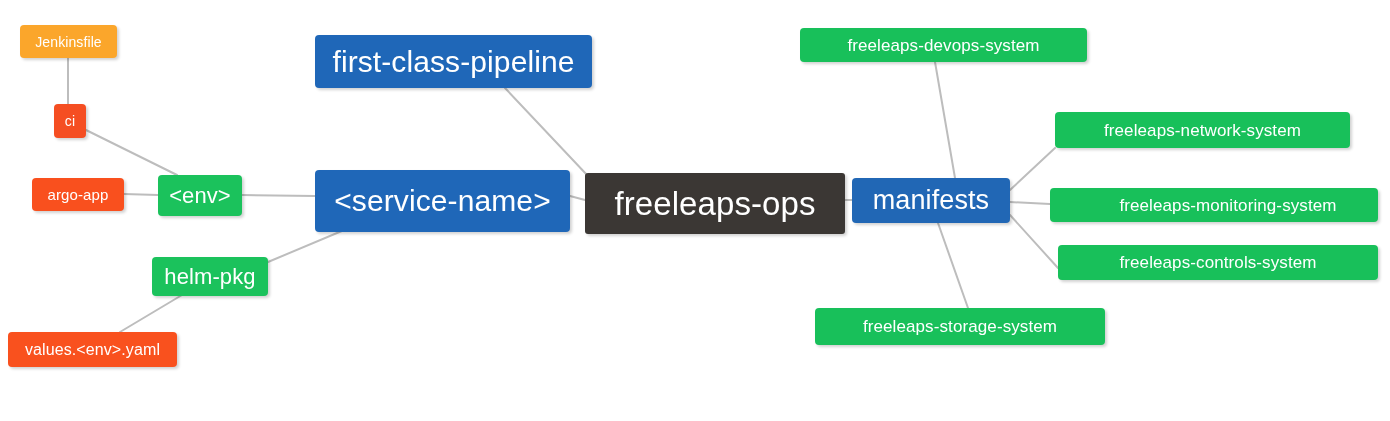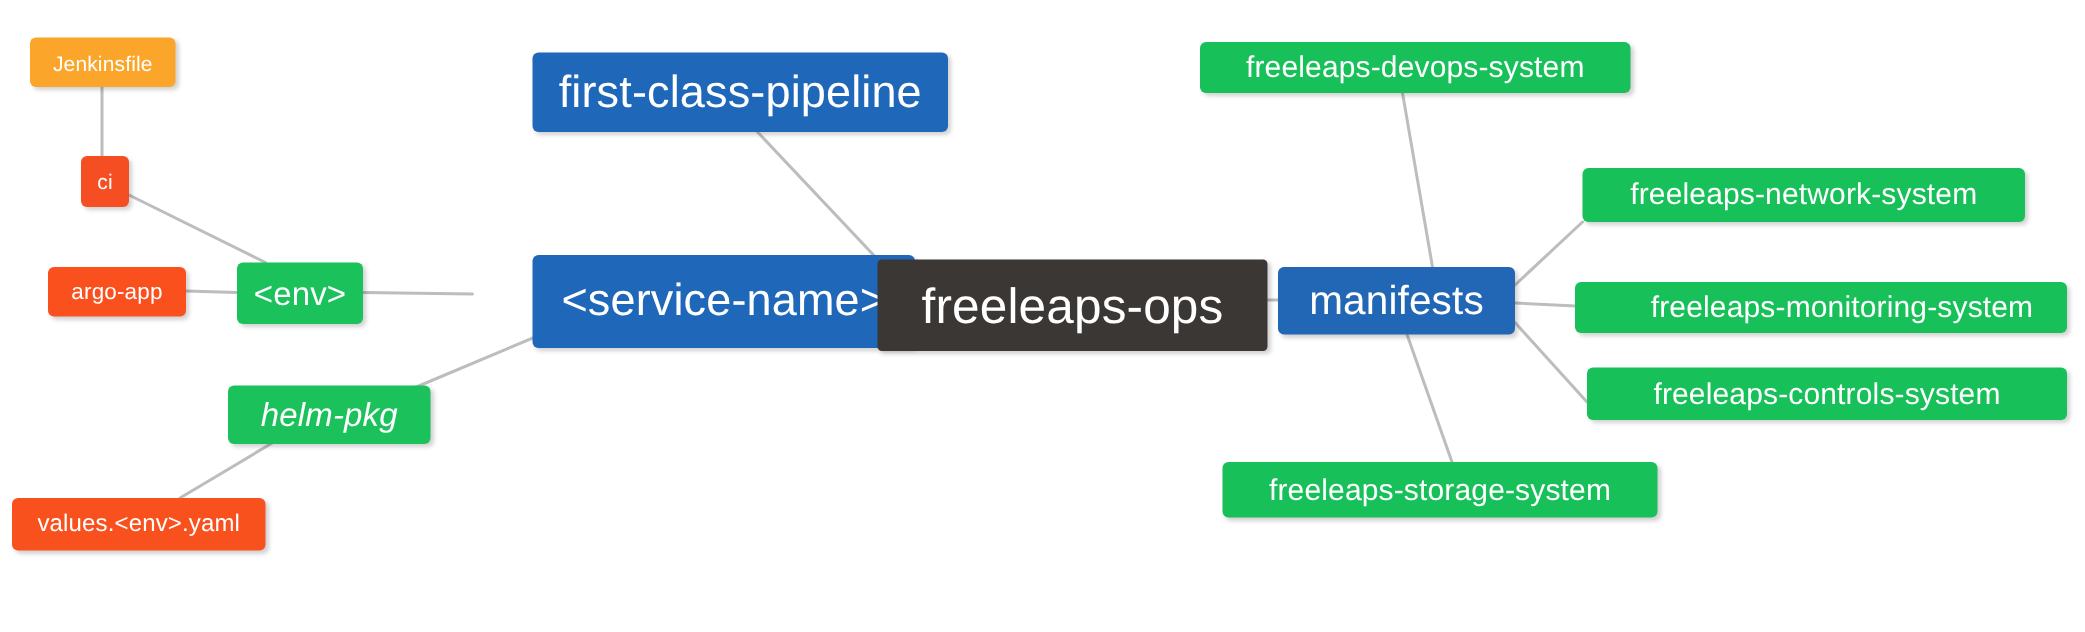--- a/index.html
+++ b/index.html
@@ -47,29 +47,28 @@
     user-select: none;
   }
   .node-lvl-root {
     background: #3B3734;
     font-size: 33px;
     border-radius: 3px;
   }
   .node-lvl-1-blue {
     background: #1F67B8;
     font-size: 30px;
-    margin-left: 40px;
   }
   .node-lvl-1-blue-sm {
     background: #2167B5;
     font-size: 27px;
   }
   .node-green {
     background: #18C05A;
-    font-size: 20px;
+    font-size: 17px;
   }
   .node-green-md {
     background: #1BC25C;
     font-size: 22px;
   }
   .node-orange {
     background: #FBA62B;
     font-size: 14px;
   }
   .node-red {
@@ -122,21 +121,21 @@
   </svg>
 
   <div class="node node-orange" style="left:20px; top:25px; width:97px; height:33px;">Jenkinsfile</div>
 
   <div class="node node-red-sm" style="left:54px; top:104px; width:32px; height:34px;">ci</div>
 
   <div class="node node-red" style="left:32px; top:178px; width:92px; height:33px;">argo-app</div>
 
   <div class="node node-green-md" style="left:158px; top:175px; width:84px; height:41px;">&lt;env&gt;</div>
 
-  <div class="node node-green-md" style="left:152px; top:257px; width:135px; height:39px;font-style:italic;">helm-pkg</div>
+  <div class="node node-green-md" style="left:152px; top:257px; width:116px; height:39px;">helm-pkg</div>
 
   <div class="node node-red-md" style="left:8px; top:332px; width:169px; height:35px;">values.&lt;env&gt;.yaml</div>
 
   <div class="node node-lvl-1-blue" style="left:315px; top:35px; width:277px; height:53px;">first-class-pipeline</div>
 
   <div class="node node-lvl-1-blue" style="left:315px; top:170px; width:255px; height:62px;">&lt;service-name&gt;</div>
 
   <div class="node node-lvl-1-blue-sm" style="left:852px; top:178px; width:158px; height:45px;">manifests</div>
 
   <div class="node node-lvl-root" style="left:585px; top:173px; width:260px; height:61px;">freeleaps-ops</div>

